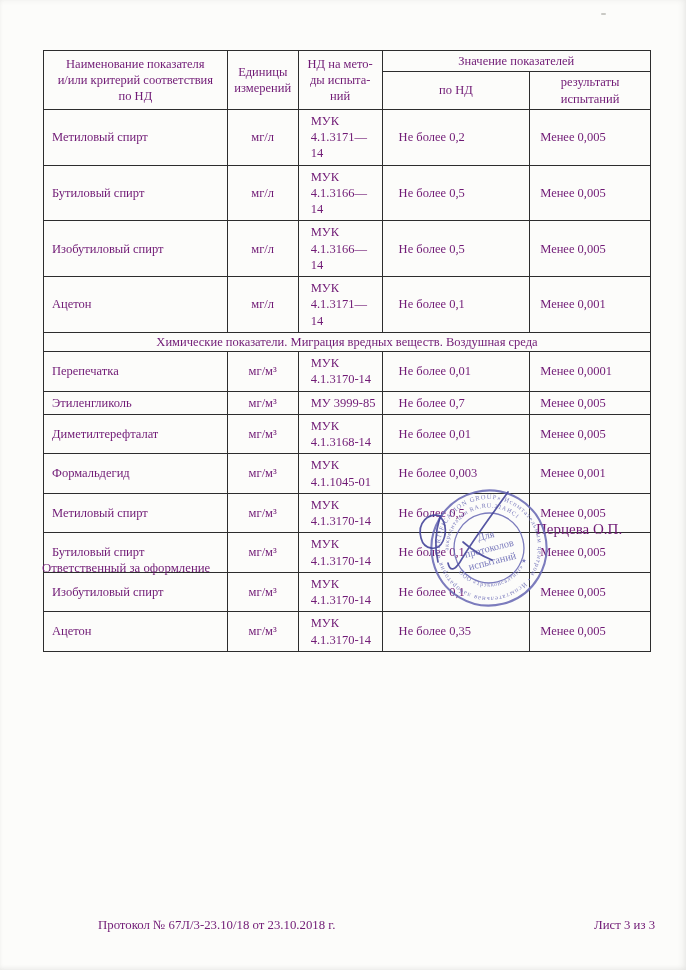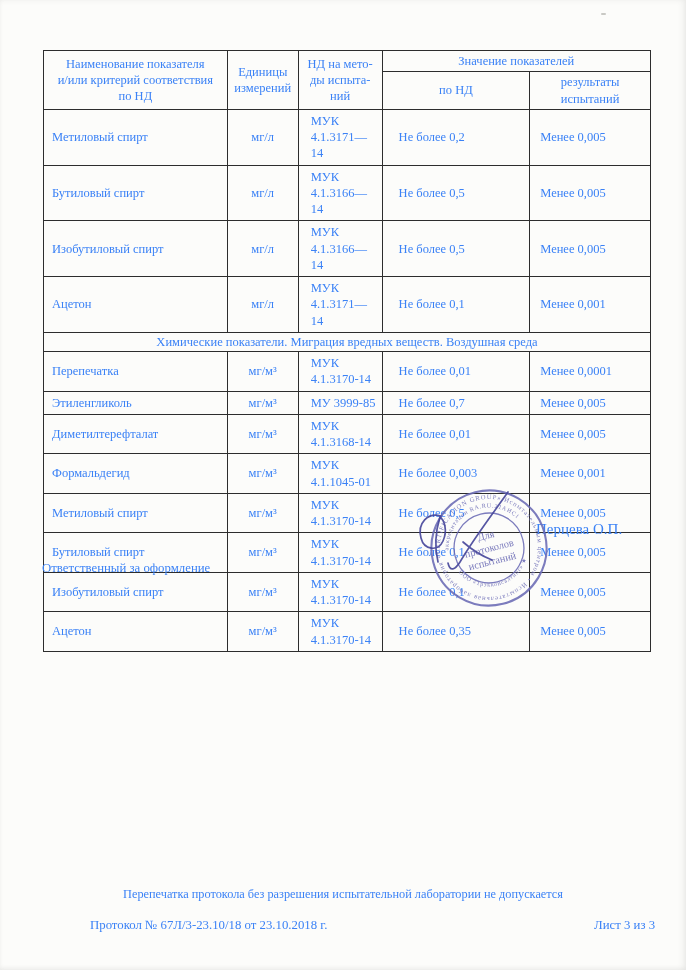--- a/index.html
+++ b/index.html
@@ -4,21 +4,21 @@
 <style>
   * { margin: 0; padding: 0; box-sizing: border-box; }
   html, body { background: #e8e8e6; }
   .page {
     position: relative;
     width: 686px;
     height: 970px;
     margin: 0 auto;
     background: #fcfcfa;
     font-family: "Liberation Serif", "DejaVu Serif", serif;
-    color: #3b82f6;
+    color: #701a75;
     overflow: hidden;
     box-shadow: inset -3px 0 6px rgba(0,0,0,0.06), inset 0 -2px 4px rgba(0,0,0,0.04);
   }
 
   
   .results-table {
     position: absolute;
     left: 43px;
     top: 50px;
     width: 608px;
@@ -77,21 +77,21 @@
     left: 0; top: 886px; width: 100%;
     text-align: center;
     font-size: 12.3px;
     line-height: 1.32;
   }
   .footer-bottom {
     position: absolute;
     left: 0; top: 918px; width: 100%;
     font-size: 12.8px;
   }
-  .protocol-number { position: absolute; left: 90px; top: 0; }
+  .protocol-number { position: absolute; left: 98px; top: 0; }
   .sheet-number   { position: absolute; left: 594px; top: 0; }
 
   
   .scan-speck {
     position: absolute; left: 601px; top: 13px;
     width: 5px; height: 2px; background: #c9c9c4; border-radius: 1px;
   }
 </style>
 </head>
 <body>
@@ -277,21 +277,20 @@
     <svg viewBox="0 0 170 140" width="170" height="140">
       <g fill="none" stroke="#45459a" stroke-width="1.7" stroke-linecap="round" opacity="0.9">
         <path d="M 100,12 C 86,32 66,58 52,82 C 47,90 42,92 40,83"></path>
         <path d="M 33,36 C 20,32 9,43 13,58 C 16,70 30,72 35,61 C 40,50 36,40 32,37 C 28,50 26,66 30,82"></path>
         <path d="M 55,62 C 64,70 74,76 84,80"></path>
       </g>
     </svg>
   </div>
 
   <div class="footer-notices">
-    <div>Перепечатка протокола без разрешения испытательной лаборатории не допускается</div>
   </div>
 
   <div class="footer-bottom">
     <span class="protocol-number">Протокол № 67Л/3-23.10/18 от 23.10.2018 г.</span>
     <span class="sheet-number">Лист 3 из 3</span>
   </div>
 
 </div>
 
 </body></html>

